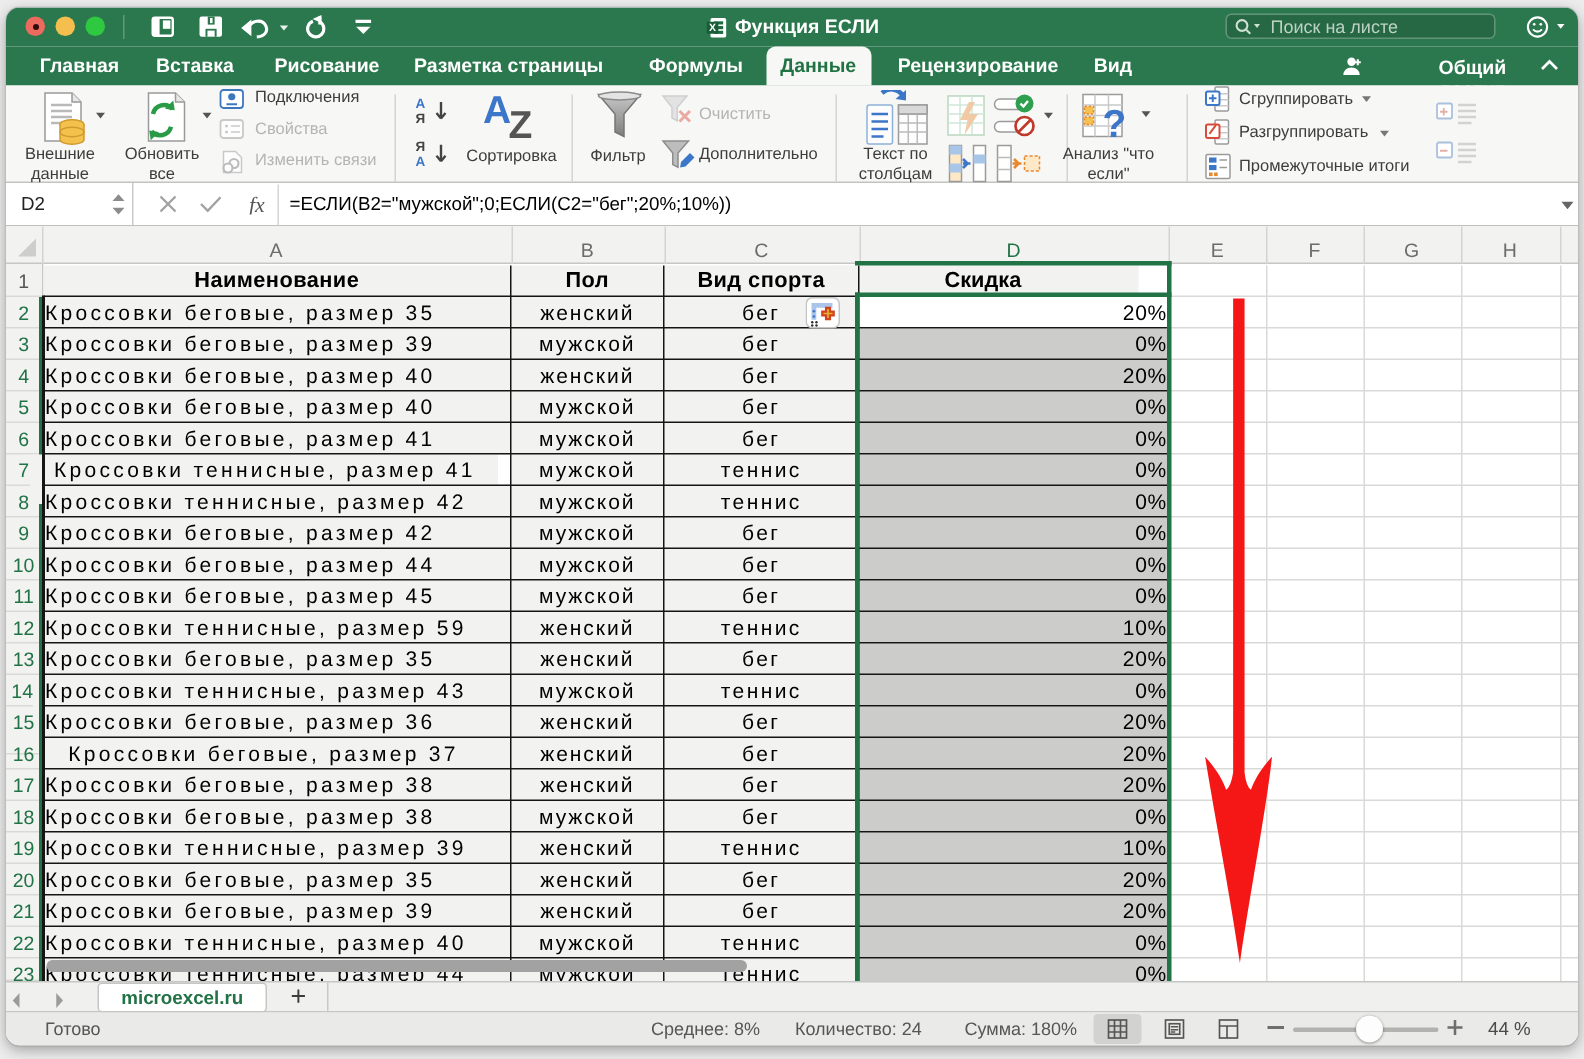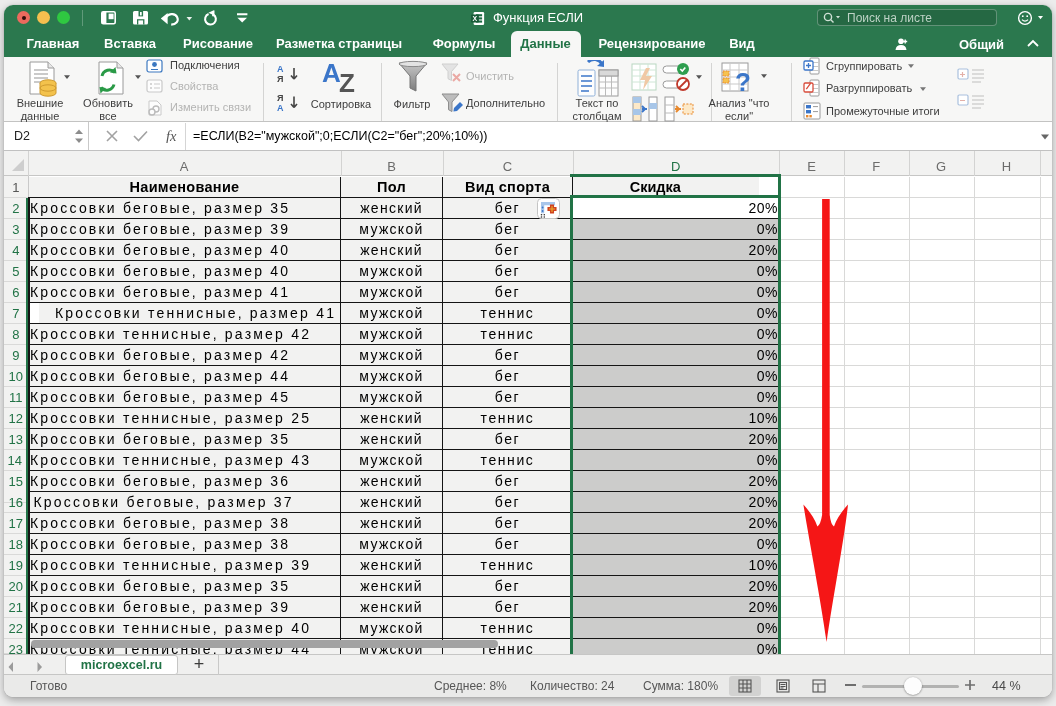--- a/index.html
+++ b/index.html
@@ -36,21 +36,21 @@
 <path d="M141.4 7.8 L151 7.8 L146.2 12.6 Z" fill="#fff"></path>
 </svg>
 <svg class="abs" style="left:467px;top:6px" width="14" height="15" viewBox="0 0 16 15">
 <rect x="3" y="0" width="12" height="15" rx="1.5" fill="#fff"></rect>
 <rect x="5.7" y="2.6" width="7" height="2.4" fill="#1d6b43"></rect>
 <rect x="5.7" y="6.2" width="7" height="2.4" fill="#1d6b43"></rect>
 <rect x="5.7" y="9.8" width="7" height="2.4" fill="#1d6b43"></rect>
 <rect x="0" y="3" width="9" height="9" rx="1" fill="#185c38"></rect>
 <text x="4.5" y="10" font-size="8" fill="#fff" text-anchor="middle" font-weight="bold">X</text>
 </svg>
-<div class="abs" style="left:434px;top:5px;width:200px;text-align:center;font-size:13px;font-weight:normal;color:#fff;line-height:16px">Функция ЕСЛИ</div>
+<div class="abs" style="left:434px;top:5px;width:200px;text-align:center;font-size:13px;font-weight:bold;color:#fff;line-height:16px">Функция ЕСЛИ</div>
 <div class="abs" style="left:813px;top:4px;width:180px;height:17px;border-radius:4px;background:rgba(0,0,0,0.13);border:1px solid rgba(255,255,255,0.28)"></div>
 <svg class="abs" style="left:819px;top:7px" width="22" height="12" viewBox="0 0 22 12">
 <circle cx="5" cy="5" r="3.6" fill="none" stroke="#cfe0d5" stroke-width="1.4"></circle>
 <path d="M7.8 7.8 L10.5 10.5" stroke="#cfe0d5" stroke-width="1.4"></path>
 <path d="M13 4 l4 0 l-2 2.6 z" fill="#cfe0d5"></path>
 </svg>
 <div class="abs" style="left:843px;top:6px;font-size:12px;color:#bdd2c5">Поиск на листе</div>
 <svg class="abs" style="left:1012px;top:4px" width="30" height="18" viewBox="0 0 30 18">
 <circle cx="9" cy="9" r="6.4" fill="none" stroke="#fff" stroke-width="1.4"></circle>
 <circle cx="6.8" cy="7.2" r="0.9" fill="#fff"></circle>
@@ -372,57 +372,57 @@
 <div class="abs" style="left:438.5px;top:234.5px;width:130.0px;height:21.0px;background:#f2f2f1;line-height:21.0px;font-size:14px;letter-spacing:1.6px;color:#000;text-align:center">бег</div>
 <div class="abs" style="left:568.5px;top:234.5px;width:206.5px;height:21.0px;background:#cccccb;line-height:21.0px;font-size:14px;letter-spacing:0.5px;color:#000;text-align:right;padding-right:1px">20%</div>
 <div class="abs" style="left:24.5px;top:255.5px;width:312.0px;height:21.0px;background:#f2f2f1;line-height:21.0px;font-size:14px;letter-spacing:2.2px;color:#000;padding-left:1.5px">Кроссовки беговые, размер 40</div>
 <div class="abs" style="left:336.5px;top:255.5px;width:102.0px;height:21.0px;background:#f2f2f1;line-height:21.0px;font-size:14px;letter-spacing:1.3px;color:#000;text-align:center">мужской</div>
 <div class="abs" style="left:438.5px;top:255.5px;width:130.0px;height:21.0px;background:#f2f2f1;line-height:21.0px;font-size:14px;letter-spacing:1.6px;color:#000;text-align:center">бег</div>
 <div class="abs" style="left:568.5px;top:255.5px;width:206.5px;height:21.0px;background:#cccccb;line-height:21.0px;font-size:14px;letter-spacing:0.5px;color:#000;text-align:right;padding-right:1px">0%</div>
 <div class="abs" style="left:24.5px;top:276.5px;width:312.0px;height:21.0px;background:#f2f2f1;line-height:21.0px;font-size:14px;letter-spacing:2.2px;color:#000;padding-left:1.5px">Кроссовки беговые, размер 41</div>
 <div class="abs" style="left:336.5px;top:276.5px;width:102.0px;height:21.0px;background:#f2f2f1;line-height:21.0px;font-size:14px;letter-spacing:1.3px;color:#000;text-align:center">мужской</div>
 <div class="abs" style="left:438.5px;top:276.5px;width:130.0px;height:21.0px;background:#f2f2f1;line-height:21.0px;font-size:14px;letter-spacing:1.6px;color:#000;text-align:center">бег</div>
 <div class="abs" style="left:568.5px;top:276.5px;width:206.5px;height:21.0px;background:#cccccb;line-height:21.0px;font-size:14px;letter-spacing:0.5px;color:#000;text-align:right;padding-right:1px">0%</div>
-<div class="abs" style="left:35px;top:297.5px;width:312.0px;height:33px;background:#f2f2f1;line-height:21.0px;font-size:14px;letter-spacing:2.2px;color:#000;padding-left:16px">Кроссовки теннисные, размер 41</div>
+<div class="abs" style="left:16px;top:297.5px;width:312.0px;height:33px;background:#f2f2f1;line-height:21.0px;font-size:14px;letter-spacing:2.2px;color:#000;padding-left:16px">Кроссовки теннисные, размер 41</div>
 <div class="abs" style="left:336.5px;top:297.5px;width:102.0px;height:21.0px;background:#f2f2f1;line-height:21.0px;font-size:14px;letter-spacing:1.3px;color:#000;text-align:center">мужской</div>
 <div class="abs" style="left:438.5px;top:297.5px;width:130.0px;height:21.0px;background:#f2f2f1;line-height:21.0px;font-size:14px;letter-spacing:1.6px;color:#000;text-align:center">теннис</div>
 <div class="abs" style="left:568.5px;top:297.5px;width:206.5px;height:21.0px;background:#cccccb;line-height:21.0px;font-size:14px;letter-spacing:0.5px;color:#000;text-align:right;padding-right:1px">0%</div>
 <div class="abs" style="left:24.5px;top:318.5px;width:312.0px;height:21.0px;background:#f2f2f1;line-height:21.0px;font-size:14px;letter-spacing:2.2px;color:#000;padding-left:1.5px">Кроссовки теннисные, размер 42</div>
 <div class="abs" style="left:336.5px;top:318.5px;width:102.0px;height:21.0px;background:#f2f2f1;line-height:21.0px;font-size:14px;letter-spacing:1.3px;color:#000;text-align:center">мужской</div>
 <div class="abs" style="left:438.5px;top:318.5px;width:130.0px;height:21.0px;background:#f2f2f1;line-height:21.0px;font-size:14px;letter-spacing:1.6px;color:#000;text-align:center">теннис</div>
 <div class="abs" style="left:568.5px;top:318.5px;width:206.5px;height:21.0px;background:#cccccb;line-height:21.0px;font-size:14px;letter-spacing:0.5px;color:#000;text-align:right;padding-right:1px">0%</div>
 <div class="abs" style="left:24.5px;top:339.5px;width:312.0px;height:21.0px;background:#f2f2f1;line-height:21.0px;font-size:14px;letter-spacing:2.2px;color:#000;padding-left:1.5px">Кроссовки беговые, размер 42</div>
 <div class="abs" style="left:336.5px;top:339.5px;width:102.0px;height:21.0px;background:#f2f2f1;line-height:21.0px;font-size:14px;letter-spacing:1.3px;color:#000;text-align:center">мужской</div>
 <div class="abs" style="left:438.5px;top:339.5px;width:130.0px;height:21.0px;background:#f2f2f1;line-height:21.0px;font-size:14px;letter-spacing:1.6px;color:#000;text-align:center">бег</div>
 <div class="abs" style="left:568.5px;top:339.5px;width:206.5px;height:21.0px;background:#cccccb;line-height:21.0px;font-size:14px;letter-spacing:0.5px;color:#000;text-align:right;padding-right:1px">0%</div>
 <div class="abs" style="left:24.5px;top:360.5px;width:312.0px;height:21.0px;background:#f2f2f1;line-height:21.0px;font-size:14px;letter-spacing:2.2px;color:#000;padding-left:1.5px">Кроссовки беговые, размер 44</div>
 <div class="abs" style="left:336.5px;top:360.5px;width:102.0px;height:21.0px;background:#f2f2f1;line-height:21.0px;font-size:14px;letter-spacing:1.3px;color:#000;text-align:center">мужской</div>
 <div class="abs" style="left:438.5px;top:360.5px;width:130.0px;height:21.0px;background:#f2f2f1;line-height:21.0px;font-size:14px;letter-spacing:1.6px;color:#000;text-align:center">бег</div>
 <div class="abs" style="left:568.5px;top:360.5px;width:206.5px;height:21.0px;background:#cccccb;line-height:21.0px;font-size:14px;letter-spacing:0.5px;color:#000;text-align:right;padding-right:1px">0%</div>
 <div class="abs" style="left:24.5px;top:381.5px;width:312.0px;height:21.0px;background:#f2f2f1;line-height:21.0px;font-size:14px;letter-spacing:2.2px;color:#000;padding-left:1.5px">Кроссовки беговые, размер 45</div>
 <div class="abs" style="left:336.5px;top:381.5px;width:102.0px;height:21.0px;background:#f2f2f1;line-height:21.0px;font-size:14px;letter-spacing:1.3px;color:#000;text-align:center">мужской</div>
 <div class="abs" style="left:438.5px;top:381.5px;width:130.0px;height:21.0px;background:#f2f2f1;line-height:21.0px;font-size:14px;letter-spacing:1.6px;color:#000;text-align:center">бег</div>
 <div class="abs" style="left:568.5px;top:381.5px;width:206.5px;height:21.0px;background:#cccccb;line-height:21.0px;font-size:14px;letter-spacing:0.5px;color:#000;text-align:right;padding-right:1px">0%</div>
-<div class="abs" style="left:24.5px;top:402.5px;width:312.0px;height:21.0px;background:#f2f2f1;line-height:21.0px;font-size:14px;letter-spacing:2.2px;color:#000;padding-left:1.5px">Кроссовки теннисные, размер 25</div>
+<div class="abs" style="left:24.5px;top:402.5px;width:312.0px;height:21.0px;background:#f2f2f1;line-height:21.0px;font-size:14px;letter-spacing:2.2px;color:#000;padding-left:1.5px">Кроссовки теннисные, размер 59</div>
 <div class="abs" style="left:336.5px;top:402.5px;width:102.0px;height:21.0px;background:#f2f2f1;line-height:21.0px;font-size:14px;letter-spacing:1.3px;color:#000;text-align:center">женский</div>
 <div class="abs" style="left:438.5px;top:402.5px;width:130.0px;height:21.0px;background:#f2f2f1;line-height:21.0px;font-size:14px;letter-spacing:1.6px;color:#000;text-align:center">теннис</div>
 <div class="abs" style="left:568.5px;top:402.5px;width:206.5px;height:21.0px;background:#cccccb;line-height:21.0px;font-size:14px;letter-spacing:0.5px;color:#000;text-align:right;padding-right:1px">10%</div>
 <div class="abs" style="left:24.5px;top:423.5px;width:312.0px;height:21.0px;background:#f2f2f1;line-height:21.0px;font-size:14px;letter-spacing:2.2px;color:#000;padding-left:1.5px">Кроссовки беговые, размер 35</div>
 <div class="abs" style="left:336.5px;top:423.5px;width:102.0px;height:21.0px;background:#f2f2f1;line-height:21.0px;font-size:14px;letter-spacing:1.3px;color:#000;text-align:center">женский</div>
 <div class="abs" style="left:438.5px;top:423.5px;width:130.0px;height:21.0px;background:#f2f2f1;line-height:21.0px;font-size:14px;letter-spacing:1.6px;color:#000;text-align:center">бег</div>
 <div class="abs" style="left:568.5px;top:423.5px;width:206.5px;height:21.0px;background:#cccccb;line-height:21.0px;font-size:14px;letter-spacing:0.5px;color:#000;text-align:right;padding-right:1px">20%</div>
 <div class="abs" style="left:24.5px;top:444.5px;width:312.0px;height:21.0px;background:#f2f2f1;line-height:21.0px;font-size:14px;letter-spacing:2.2px;color:#000;padding-left:1.5px">Кроссовки теннисные, размер 43</div>
 <div class="abs" style="left:336.5px;top:444.5px;width:102.0px;height:21.0px;background:#f2f2f1;line-height:21.0px;font-size:14px;letter-spacing:1.3px;color:#000;text-align:center">мужской</div>
 <div class="abs" style="left:438.5px;top:444.5px;width:130.0px;height:21.0px;background:#f2f2f1;line-height:21.0px;font-size:14px;letter-spacing:1.6px;color:#000;text-align:center">теннис</div>
 <div class="abs" style="left:568.5px;top:444.5px;width:206.5px;height:21.0px;background:#cccccb;line-height:21.0px;font-size:14px;letter-spacing:0.5px;color:#000;text-align:right;padding-right:1px">0%</div>
 <div class="abs" style="left:24.5px;top:465.5px;width:312.0px;height:21.0px;background:#f2f2f1;line-height:21.0px;font-size:14px;letter-spacing:2.2px;color:#000;padding-left:1.5px">Кроссовки беговые, размер 36</div>
 <div class="abs" style="left:336.5px;top:465.5px;width:102.0px;height:21.0px;background:#f2f2f1;line-height:21.0px;font-size:14px;letter-spacing:1.3px;color:#000;text-align:center">женский</div>
 <div class="abs" style="left:438.5px;top:465.5px;width:130.0px;height:21.0px;background:#f2f2f1;line-height:21.0px;font-size:14px;letter-spacing:1.6px;color:#000;text-align:center">бег</div>
 <div class="abs" style="left:568.5px;top:465.5px;width:206.5px;height:21.0px;background:#cccccb;line-height:21.0px;font-size:14px;letter-spacing:0.5px;color:#000;text-align:right;padding-right:1px">20%</div>
-<div class="abs" style="left:24.5px;top:486.5px;width:312.0px;height:21.0px;background:#f2f2f1;line-height:21.0px;font-size:14px;letter-spacing:2.2px;color:#000;padding-left:5px">Кроссовки беговые, размер 37</div>
+<div class="abs" style="left:24.5px;top:486.5px;width:312.0px;height:21.0px;background:#f2f2f1;line-height:21.0px;font-size:14px;letter-spacing:2.2px;color:#000;padding-left:17px">Кроссовки беговые, размер 37</div>
 <div class="abs" style="left:336.5px;top:486.5px;width:102.0px;height:21.0px;background:#f2f2f1;line-height:21.0px;font-size:14px;letter-spacing:1.3px;color:#000;text-align:center">женский</div>
 <div class="abs" style="left:438.5px;top:486.5px;width:130.0px;height:21.0px;background:#f2f2f1;line-height:21.0px;font-size:14px;letter-spacing:1.6px;color:#000;text-align:center">бег</div>
 <div class="abs" style="left:568.5px;top:486.5px;width:206.5px;height:21.0px;background:#cccccb;line-height:21.0px;font-size:14px;letter-spacing:0.5px;color:#000;text-align:right;padding-right:1px">20%</div>
 <div class="abs" style="left:24.5px;top:507.5px;width:312.0px;height:21.0px;background:#f2f2f1;line-height:21.0px;font-size:14px;letter-spacing:2.2px;color:#000;padding-left:1.5px">Кроссовки беговые, размер 38</div>
 <div class="abs" style="left:336.5px;top:507.5px;width:102.0px;height:21.0px;background:#f2f2f1;line-height:21.0px;font-size:14px;letter-spacing:1.3px;color:#000;text-align:center">женский</div>
 <div class="abs" style="left:438.5px;top:507.5px;width:130.0px;height:21.0px;background:#f2f2f1;line-height:21.0px;font-size:14px;letter-spacing:1.6px;color:#000;text-align:center">бег</div>
 <div class="abs" style="left:568.5px;top:507.5px;width:206.5px;height:21.0px;background:#cccccb;line-height:21.0px;font-size:14px;letter-spacing:0.5px;color:#000;text-align:right;padding-right:1px">20%</div>
 <div class="abs" style="left:24.5px;top:528.5px;width:312.0px;height:21.0px;background:#f2f2f1;line-height:21.0px;font-size:14px;letter-spacing:2.2px;color:#000;padding-left:1.5px">Кроссовки беговые, размер 38</div>
 <div class="abs" style="left:336.5px;top:528.5px;width:102.0px;height:21.0px;background:#f2f2f1;line-height:21.0px;font-size:14px;letter-spacing:1.3px;color:#000;text-align:center">мужской</div>
 <div class="abs" style="left:438.5px;top:528.5px;width:130.0px;height:21.0px;background:#f2f2f1;line-height:21.0px;font-size:14px;letter-spacing:1.6px;color:#000;text-align:center">бег</div>

